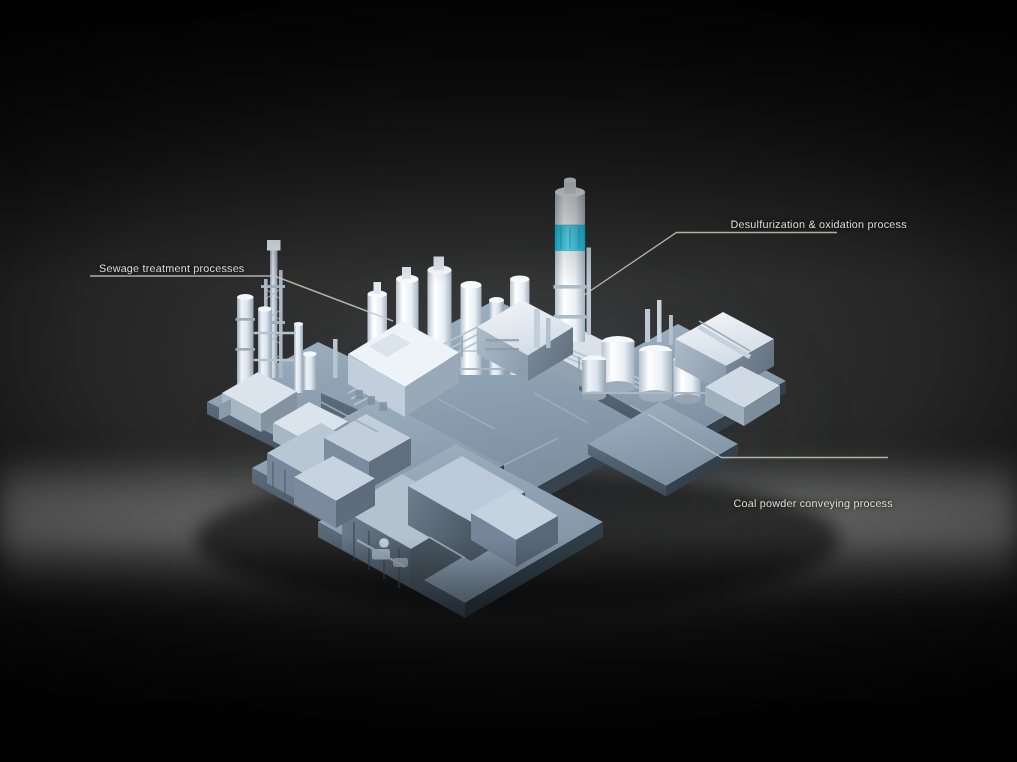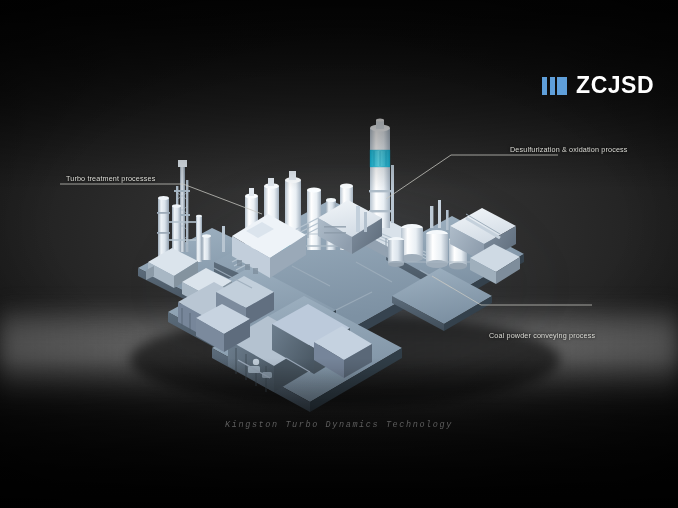--- a/index.html
+++ b/index.html
@@ -509,30 +509,21 @@
   <div class="bg-topdark"></div>
   <div class="bg-botdark"></div>
   <div class="bg-vignette"></div>
 
   <svg class="anno-svg" viewBox="0 0 678 508">
     <path id="line-sewage" fill="none" stroke="#c9c9c2" stroke-width="0.9" opacity="0.85" d="M 60 184 L 183 184 L 262 214"></path>
     <path id="line-desulfurization" fill="none" stroke="#c9c9c2" stroke-width="0.9" opacity="0.85" d="M 558 155 L 451 155 L 386 199"></path>
     <path id="line-coal" fill="none" stroke="#c9c9c2" stroke-width="0.9" opacity="0.85" d="M 592 305 L 481 305 L 432 276"></path>
   </svg>
 
-  <div class="anno-label" id="label-sewage" style="left: 66px; top: 174px;">Turbo treatment processes</div>
-
-  <div class="anno-label" id="label-desulfurization" style="left: 472px; top: 145px; padding-left: 38px;">Desulfurization &amp; oxidation process</div>
+  <div class="anno-label" id="label-sewage" style="left: 66px; top: 174px;">Sewage treatment processes</div>
+
+  <div class="anno-label" id="label-desulfurization" style="left: 449px; top: 145px; padding-left: 38px;">Desulfurization &amp; oxidation process</div>
 
   <div class="anno-label" id="label-coal" style="left: 489px; top: 295px; margin-top: 36px;">Coal powder conveying process</div>
 
-  <div class="logo">
-    <div class="logo-bars">
-      <i style="background: rgb(95, 159, 218);"></i>
-        <i style="background: rgb(95, 159, 218);"></i>
-        <i style="background: rgb(95, 159, 218);"></i>
-    </div>
-    <div class="logo-text">ZCJSD</div>
-  </div>
-
-  <div class="watermark">Kingston Turbo Dynamics Technology</div>
+
 
 </div>
 
 </body></html>

